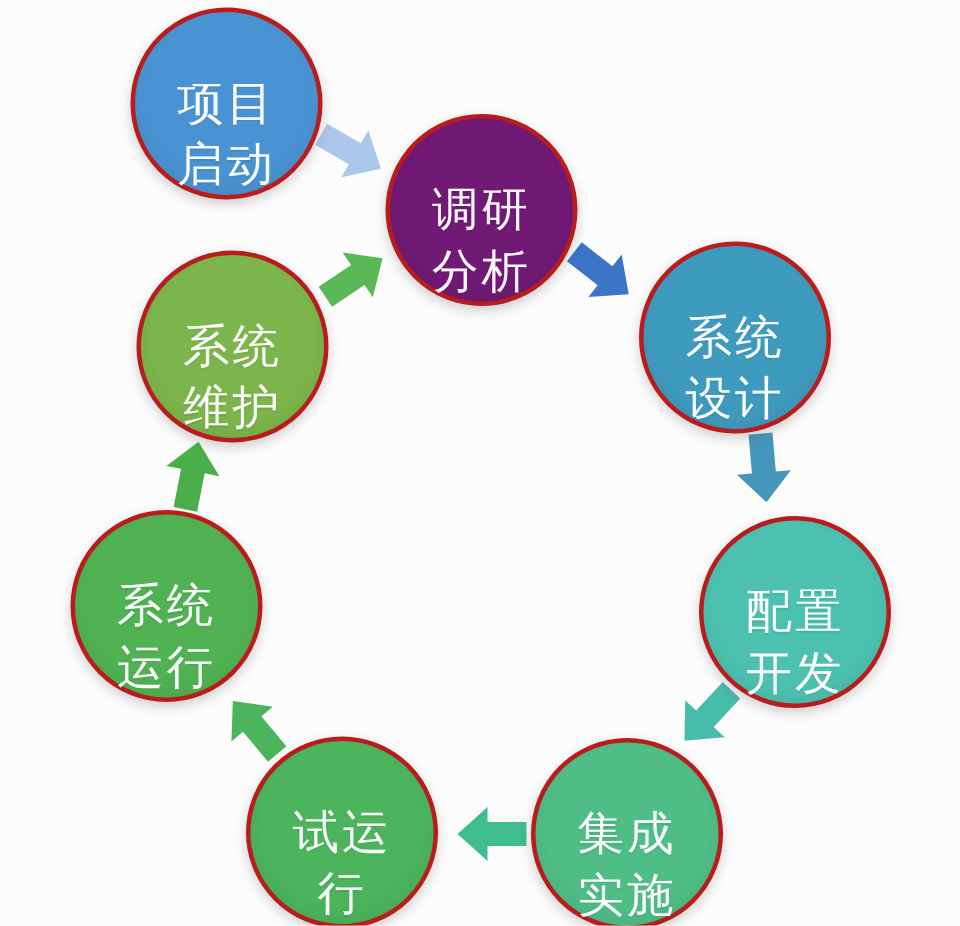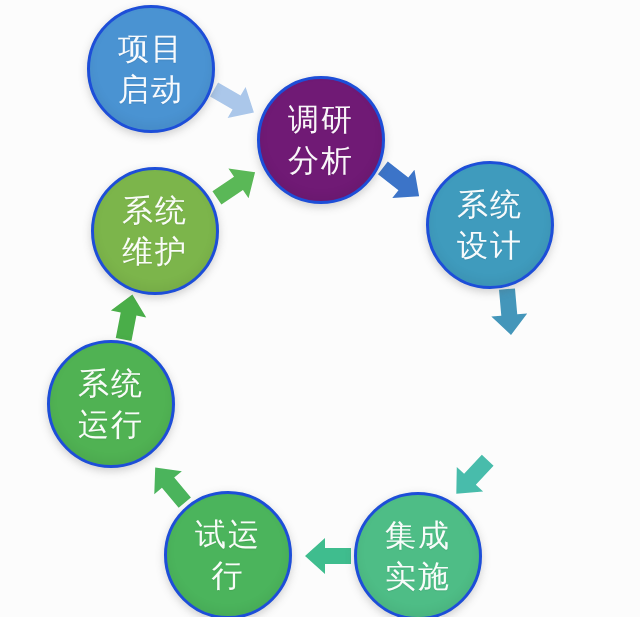--- a/index.html
+++ b/index.html
@@ -12,24 +12,24 @@
     width: 640px;
     height: 617px;
     background: #fcfcfc;
     overflow: hidden;
   }
   .node {
     position: absolute;
     width: 122px;
     height: 122px;
     border-radius: 50%;
-    border: 3px solid #1d4ed8;
+    border: 3px solid #b91c1c;
     box-shadow: 0 3px 8px rgba(90,90,90,0.28), inset 0 -5px 10px rgba(0,0,0,0.05);
     display: flex;
-    align-items: center;
+    align-items: flex-end;
     justify-content: center;
   }
   .node .label {
     color: rgba(255,255,255,0.96);
     font-size: 31px;
     line-height: 41px;
     letter-spacing: 2px;
     text-align: center;
     white-space: pre-line;
     font-weight: 400;
@@ -95,20 +95,24 @@
 启动</span>
   </div>
   <div class="node n2" style="background-color: #701a75;">
     <span class="label">调研
 分析</span>
   </div>
   <div class="node n3" style="background-color: rgb(63, 155, 189);">
     <span class="label">系统
 设计</span>
   </div>
+  <div class="node n4" style="background-color: rgb(76, 193, 176);">
+    <span class="label">配置
+开发</span>
+  </div>
   <div class="node n5" style="background-color: rgb(78, 189, 134);">
     <span class="label">集成
 实施</span>
   </div>
   <div class="node n6" style="background-color: rgb(75, 180, 92);">
     <span class="label">试运
 行</span>
   </div>
   <div class="node n7" style="background-color: rgb(80, 178, 83);">
     <span class="label">系统

